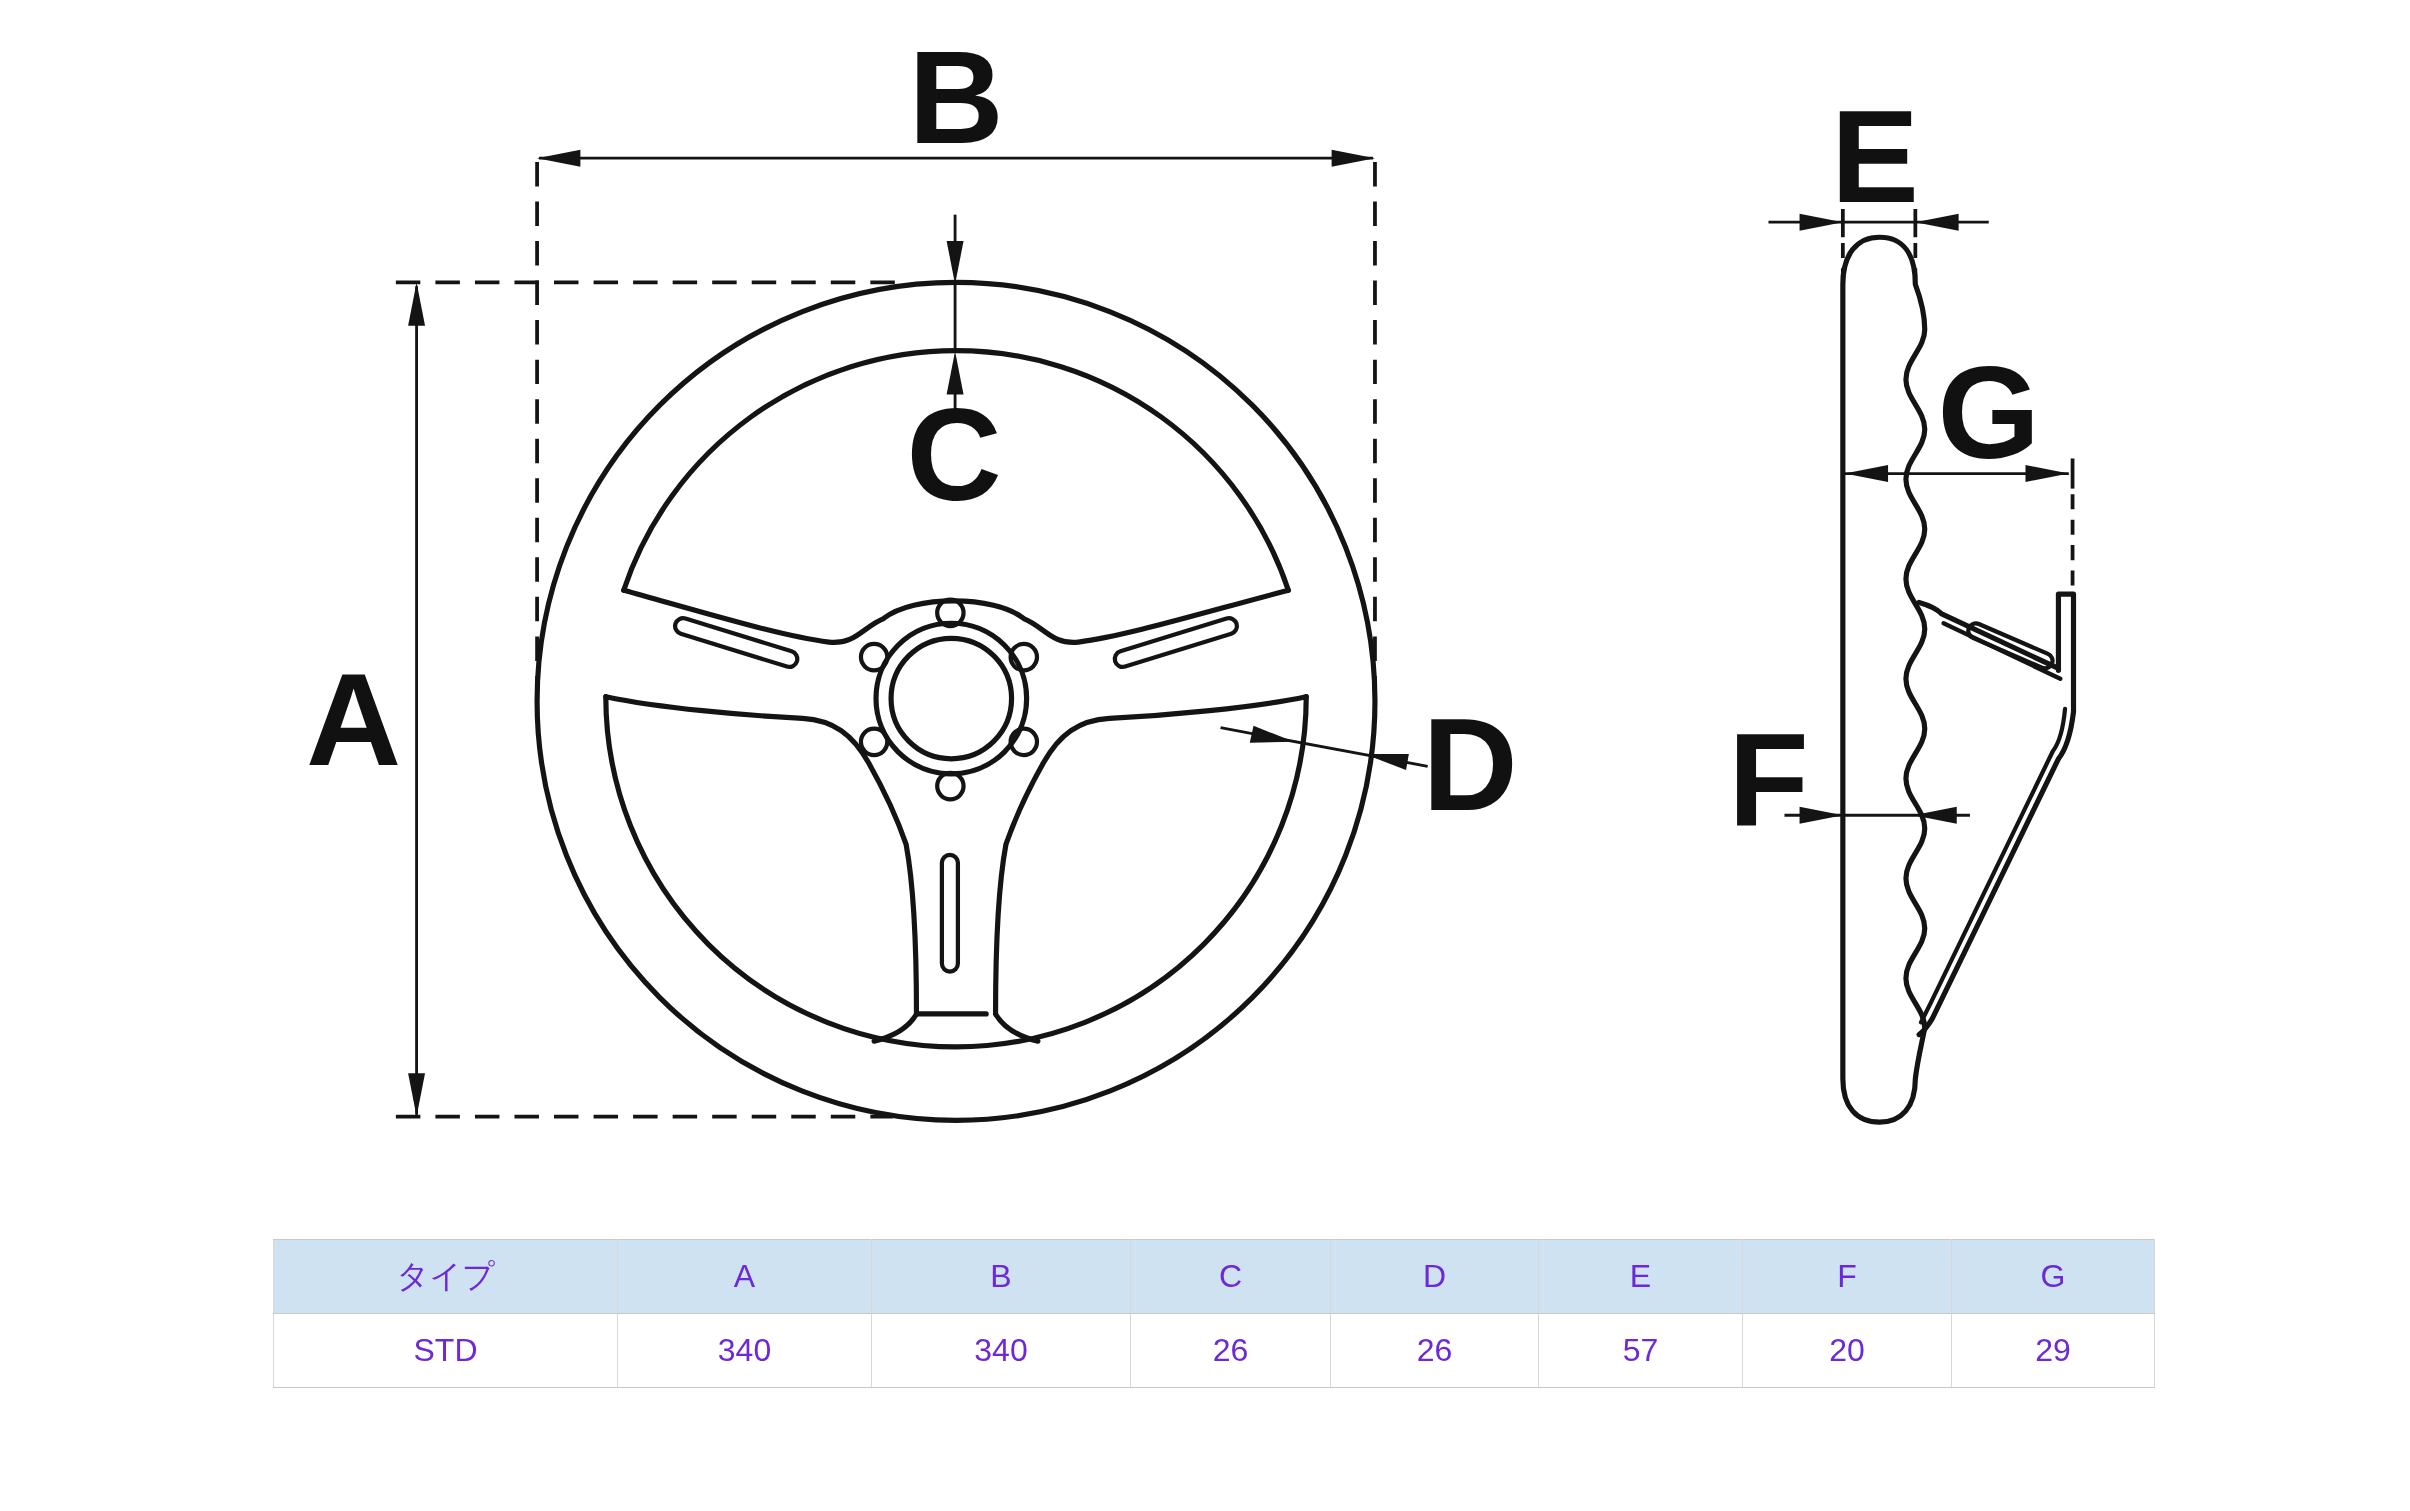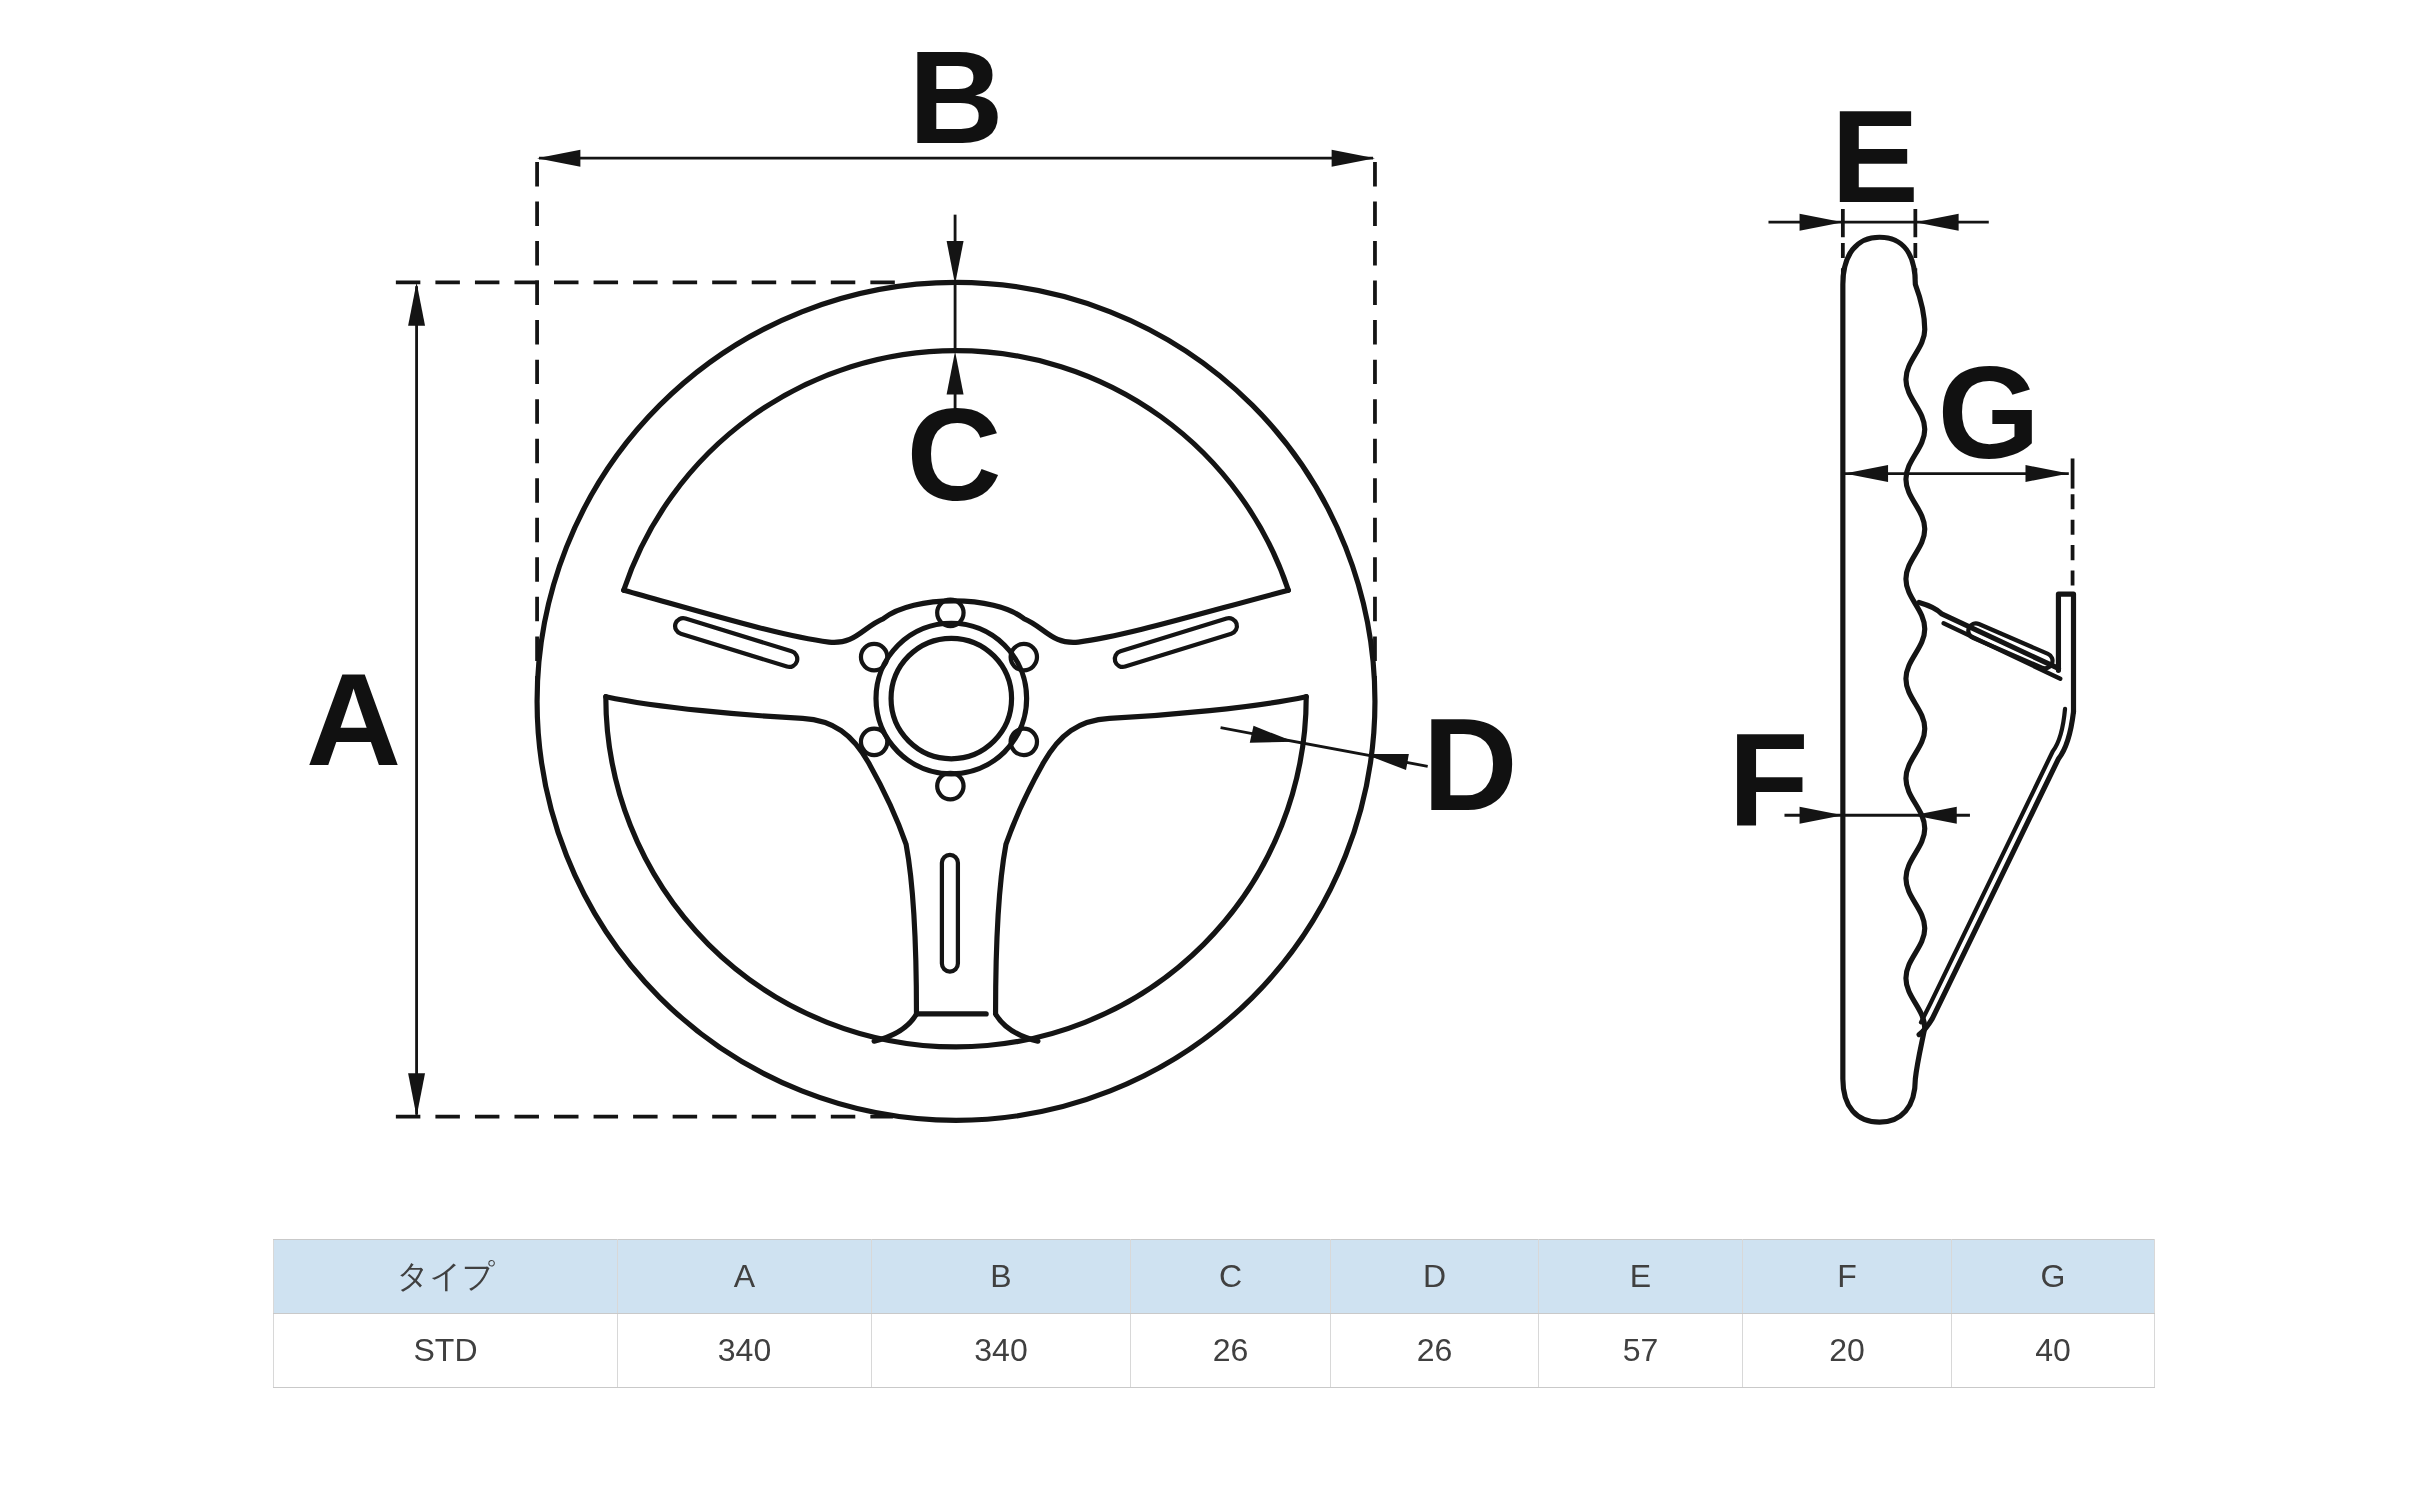--- a/index.html
+++ b/index.html
@@ -17,21 +17,21 @@
   .ah{fill:#141414;stroke:none;}
   .dim-letter{font-family:"Liberation Sans", sans-serif;font-weight:bold;font-size:140px;
               fill:#111111;text-anchor:middle;}
 
   
   .spec-table-wrap{position:absolute;left:273px;top:1239px;}
   table.spec{border-collapse:collapse;table-layout:fixed;width:1881px;
              font-family:"Liberation Sans", sans-serif;}
   table.spec th, table.spec td{
     height:71px;text-align:center;vertical-align:middle;
-    font-size:32px;font-weight:normal;color:#404040;
+    font-size:32px;font-weight:normal;color:#6d28d9;
     border:0.9px solid #c9c9c9;border-left:0.9px solid #d8d8d8;border-right:0.9px solid #d8d8d8;}
   table.spec th{background:#cfe2f1;}
   table.spec td{background:#ffffff;}
 </style>
 </head>
 <body>
 
 <div class="stage">
 
   <svg class="drawing-svg" viewBox="0 0 2560 1605">
@@ -208,20 +208,20 @@
       </thead>
       <tbody>
         <tr>
           <td>STD</td>
           <td>340</td>
           <td>340</td>
           <td>26</td>
           <td>26</td>
           <td>57</td>
           <td>20</td>
-          <td>40</td>
+          <td>29</td>
         </tr>
       </tbody>
     </table>
   </div>
 
 </div>
 
 
 </body></html>

